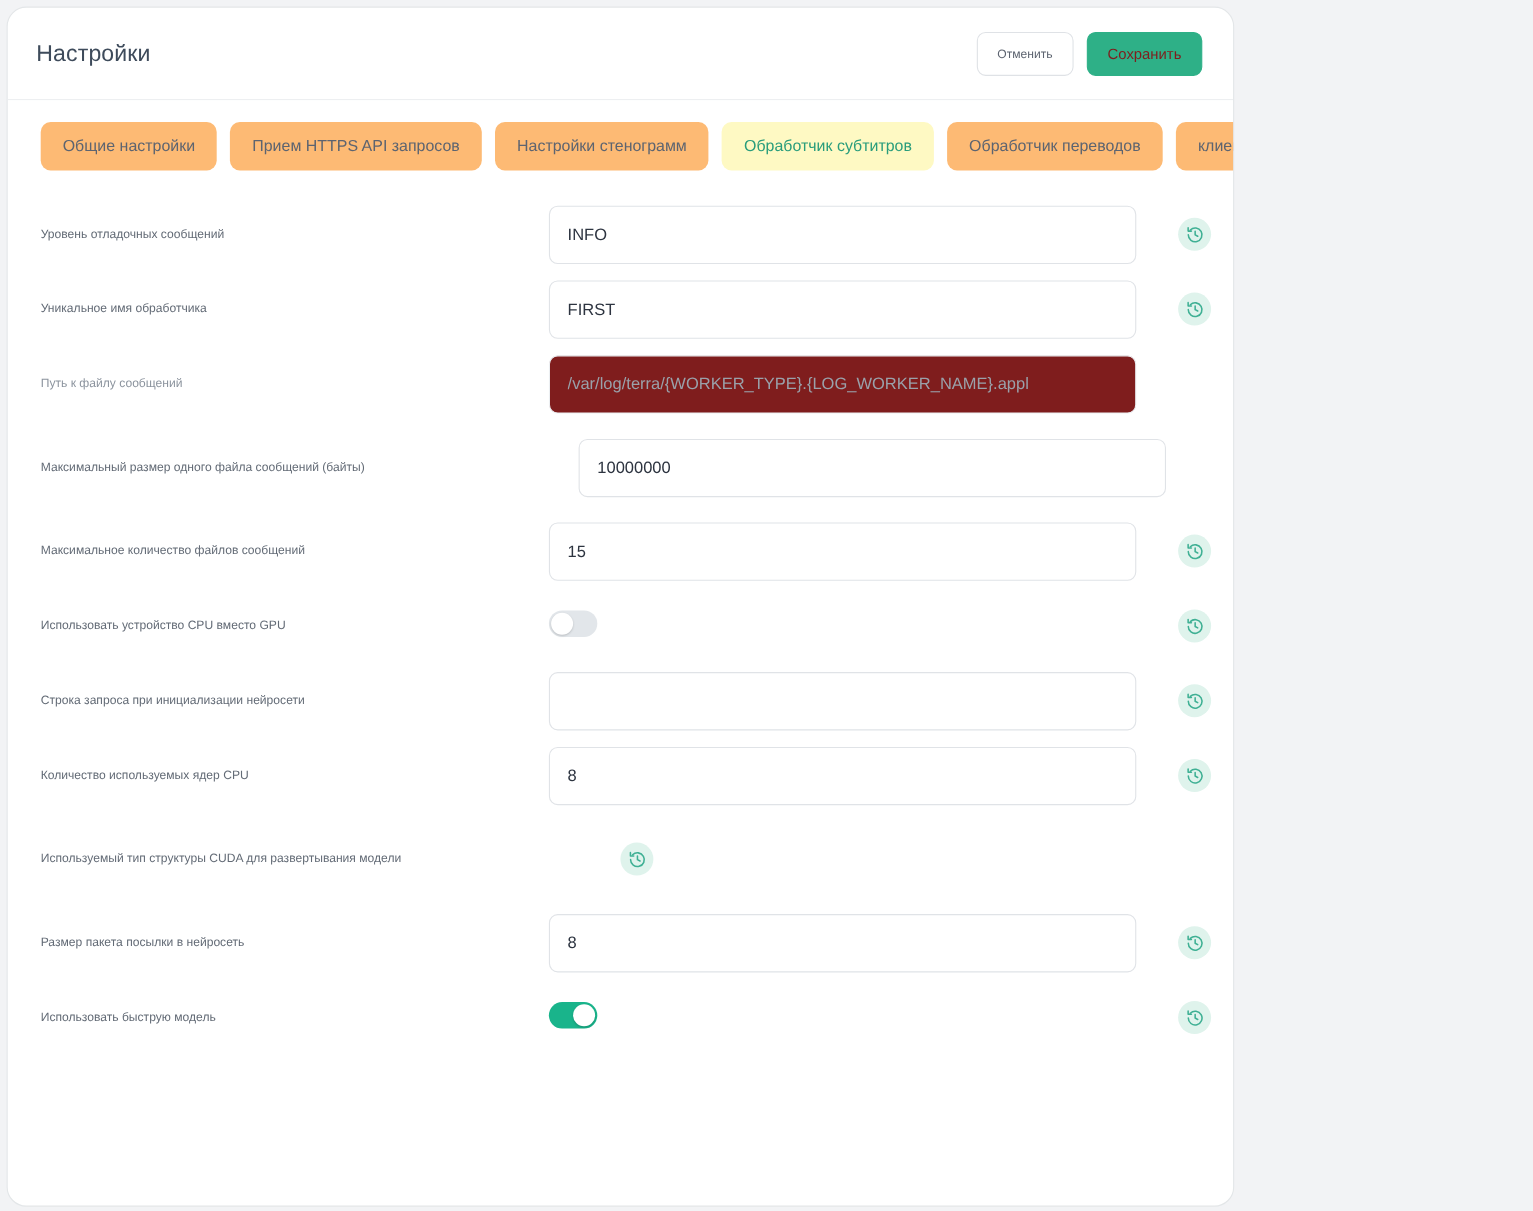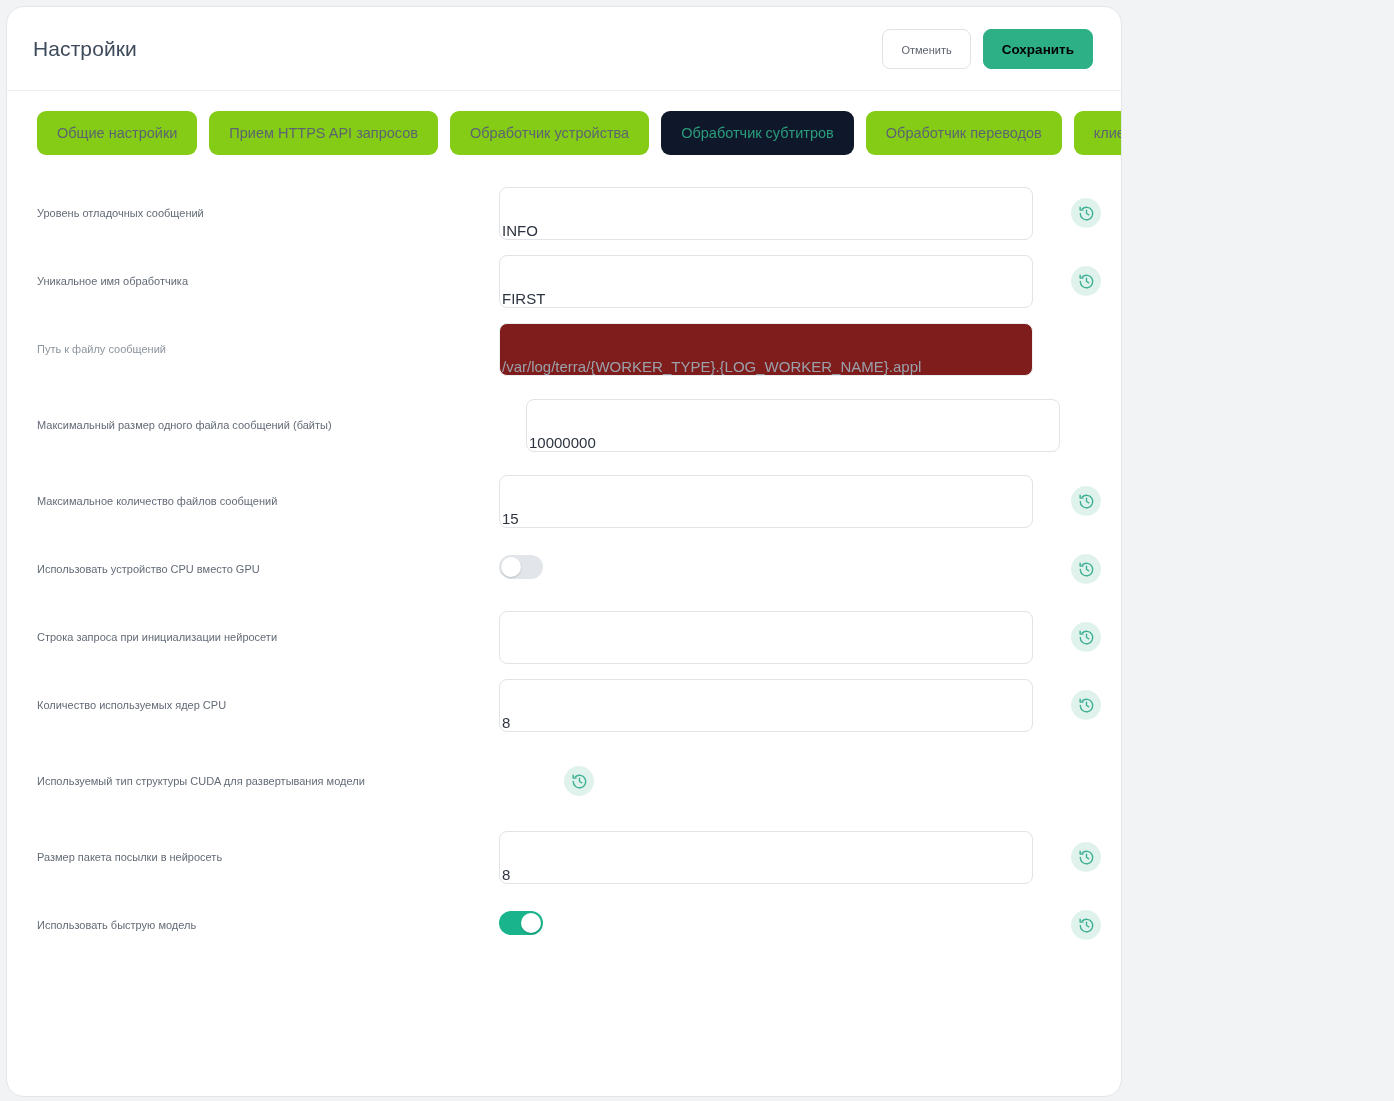--- a/index.html
+++ b/index.html
@@ -77,52 +77,52 @@
   }
 
   .btn-cancel {
     background: #ffffff;
     color: #5d6470;
     border: 1px solid #dfe2e6;
   }
 
   .btn-save {
     background: #2eb087;
-    color: #000000;
+    color: #7f1d1d;
     border: 1px solid #2eb087;
-    font-weight: 700;
+    font-weight: 400;
     font-size: 13.5px;
   }
 
   
   .tabs {
     flex: 0 0 auto;
     display: flex;
     align-items: center;
     gap: 12px;
     padding: 20px 26px 18px 30px;
     box-sizing: border-box;
   }
 
   .tab {
-    background: #84cc16;
+    background: #fdba74;
     color: #5d6470;
     font-size: 14.5px;
     border-radius: 9px;
     padding: 0 20px;
     height: 44px;
     line-height: 44px;
     cursor: pointer;
     white-space: nowrap;
     border: none;
     box-sizing: border-box;
   }
 
   .tab.active {
-    background: #0f172a;
+    background: #fef9c3;
     color: #2a9d7c;
   }
 
   
   .form {
     flex: 1 1 auto;
     padding: 6px 0 0 0;
     box-sizing: border-box;
     overflow: hidden;
   }
@@ -157,23 +157,23 @@
   .field {
     width: 534px;
     height: 53px;
     box-sizing: border-box;
     border: 1px solid #e0e3e7;
     border-radius: 8px;
     background: #ffffff;
     color: #2d3440;
     font-size: 15px;
     font-family: "Liberation Sans", sans-serif;
-    padding: 0 2px;
-    display: flex;
-    align-items: flex-end;
+    padding: 0 16px;
+    display: flex;
+    align-items: center;
     overflow: hidden;
     white-space: nowrap;
   }
 
   .field.disabled {
     background: #7f1d1d;
     border-color: #eceff2;
     color: #9aa1aa;
   }
 
@@ -245,21 +245,21 @@
       <div class="page-title">Настройки</div>
       <div class="header-actions">
         <div class="btn btn-cancel">Отменить</div>
         <div class="btn btn-save">Сохранить</div>
       </div>
     </div>
 
     <div class="tabs" id="tab-bar">
         <div class="tab">Общие настройки</div>
         <div class="tab">Прием HTTPS API запросов</div>
-        <div class="tab">Обработчик устройства</div>
+        <div class="tab">Настройки стенограмм</div>
         <div class="tab active">Обработчик субтитров</div>
         <div class="tab">Обработчик переводов</div>
         <div class="tab">клиент ADP-сервиса</div>
       </div>
 
     <div class="form" id="form-body">
         <div class="row">
           <div class="row-label">Уровень отладочных сообщений</div>
           <div class="field-wrap">
             <div class="field">

